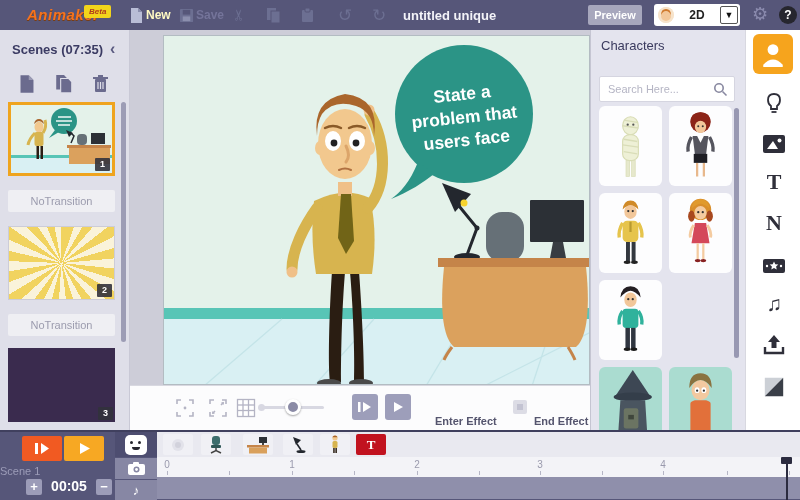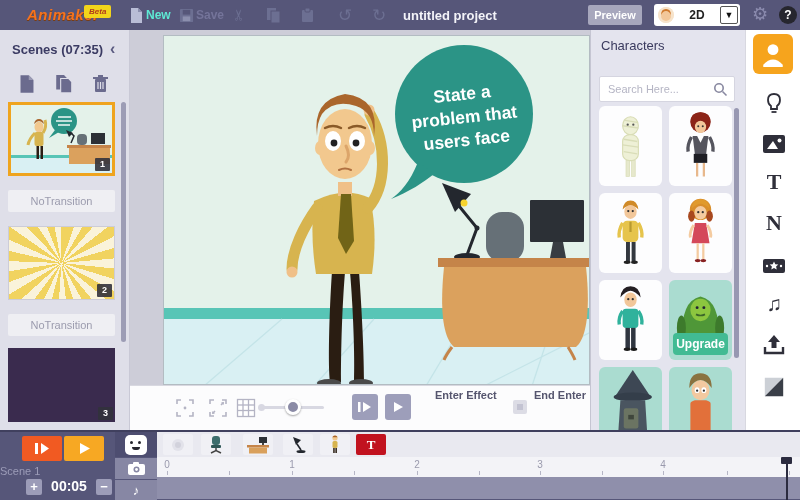--- a/index.html
+++ b/index.html
@@ -7,21 +7,21 @@
   body { font-family:"Liberation Sans", sans-serif; background:#565679; overflow:hidden; }
   .app { position:relative; width:800px; height:500px; }
   .abs { position:absolute; }
 
   
   .topbar { left:0; top:0; width:800px; height:30px; background:#565679; }
   .logo { left:10px; top:6px; font-size:15px; font-weight:bold; font-style:italic; color:#f4731f; letter-spacing:.5px; text-shadow:0 1px 0 #7a3c10;margin-left:17px; }
   .beta { left:84px; top:5px; background:#f2d41b; color:#b03a1d; font-size:8px; font-weight:bold; font-style:italic; padding:2px 5px; border-radius:2px; }
   .tb-ic { top:6px; width:18px; height:18px; display:flex; align-items:center; justify-content:center; color:#6c6f92; font-size:15px; cursor:pointer; }
   .tb-lbl { top:8px; font-size:12px; font-weight:bold; }
-  .lbl-on { color:#5eead4; }
+  .lbl-on { color:#fef9c3; }
   .lbl-off { color:#74749a; }
   .proj-title { left:403px; top:8px; font-size:13px; font-weight:bold; color:#f3f3f8; }
   .preview-btn { left:588px; top:5px; width:54px; height:20px; background:#a7a7bd; border-radius:2px; color:#fff; font-size:11px; font-weight:bold; text-align:center; line-height:20px; cursor:pointer; }
   .mode-dd { left:654px; top:4px; width:86px; height:22px; background:#fff; border-radius:3px; display:flex; align-items:center; cursor:pointer; }
   .mode-av { width:16px; height:16px; border-radius:50%; margin-left:4px; overflow:hidden; background:#f6e2c8; }
   .mode-val { flex:1; text-align:center; font-size:12px; font-weight:bold; color:#222; }
   .mode-caret { width:18px; height:18px; margin-right:2px; border:1px solid #555; border-radius:2px; background:#fff; color:#111; font-size:9px; text-align:center; line-height:16px; }
   .gear { left:752px; top:3px; font-size:18px; color:#8a8aad; cursor:pointer; }
   .help { left:779px; top:6px; width:18px; height:18px; background:#26262e; border-radius:50%; color:#fff; font-size:12px; font-weight:bold; text-align:center; line-height:18px; cursor:pointer; }
 
@@ -42,21 +42,21 @@
   .stage-area { left:130px; top:30px; width:460px; height:400px; background:#cdcdd8; }
   .stage { left:33px; top:5px; width:427px; height:350px; border:1px solid #b3bcc2; background:#e4f2ea; overflow:hidden; cursor:default; }
   .stage svg { display:block; }
   svg text { font-family:"Liberation Sans", sans-serif; }
   .stage-toolbar { left:0; top:355px; width:460px; height:45px; background:#fcfcfd; border-top:1px solid #d8d8e0; }
   .st-ic { top:12px; width:20px; height:20px; color:#b4b4c4; cursor:pointer; }
   .slider-track { left:132px; top:20px; width:62px; height:3px; background:#d8d8e2; border-radius:2px; cursor:pointer; }
   .slider-dot { left:128px; top:18px; width:7px; height:7px; border-radius:50%; background:#d8d8e2; }
   .slider-handle { left:155px; top:13px; width:16px; height:16px; border-radius:50%; background:#8b8ba6; border:3px solid #fff; box-shadow:0 1px 2px rgba(0,0,0,.35); cursor:pointer; }
   .st-btn { top:8px; width:26px; height:26px; background:#9d9eba; border-radius:3px; cursor:pointer; display:flex; align-items:center; justify-content:center; }
-  .fx-lbl { top:3px; font-size:11px; font-weight:bold; color:#55556e; cursor:pointer; }
+  .fx-lbl { top:29px; font-size:11px; font-weight:bold; color:#55556e; cursor:pointer; }
   .fx-mini { left:383px; top:14px; width:14px; height:14px; background:#dcdce5; border-radius:2px; cursor:pointer; }
   .fx-mini::after { content:""; position:absolute; left:4px; top:4px; width:6px; height:6px; background:#c3c3d2; }
 
   
   .charpanel { left:590px; top:30px; width:155px; height:400px; background:#e4e4ee; border-left:1px solid #c5c5d2; overflow:hidden; }
   .cp-title { left:10px; top:8px; font-size:13px; font-weight:normal; color:#3a3a5e; }
   .cp-search { left:8px; top:46px; width:136px; height:26px; background:#fff; border:1px solid #d5d5e0; border-radius:2px; }
   .cp-search input { width:104px; height:24px; border:0; outline:none; background:transparent; font-size:11px; color:#555; padding-left:8px; font-family:"Liberation Sans",sans-serif; }
   .cp-search input::placeholder { color:#b5b5c4; }
   .mag { position:absolute; right:6px; top:5px; width:15px; height:15px; color:#8888a0; }
@@ -128,21 +128,21 @@
     </div>
     <div class="abs tb-ic" style="left:298px">
       <svg width="15" height="16" viewBox="0 0 15 16">
           <rect x="2" y="3" width="11" height="12" rx="1" fill="#6c6f92"></rect>
           <rect x="5" y="1" width="5" height="4" rx="1" fill="#6c6f92" stroke="#565679" stroke-width="1"></rect>
         </svg>
     </div>
     <div class="abs tb-ic" style="left:336px; font-size:17px">↺</div>
     <div class="abs tb-ic" style="left:370px; font-size:17px">↻</div>
 
-    <div class="abs proj-title">untitled project</div>
+    <div class="abs proj-title">untitled unique</div>
     <div class="abs preview-btn">Preview</div>
 
     <div class="abs mode-dd">
       <span class="mode-av">
         <svg width="16" height="16" viewBox="0 0 16 16">
             <circle cx="8" cy="8" r="8" fill="#f6e3cb"></circle>
             <circle cx="8" cy="9" r="5" fill="#f2c79a"></circle>
             <path d="M3 8 Q3 2 8 2 Q13 2 13 8 Q11 4 8 4 Q5 4 3 8Z" fill="#d07a2e"></path>
           </svg>
       </span>
@@ -332,21 +332,21 @@
             <path d="M5 1 L13 6 L5 11 Z" fill="#fff"></path>
           </svg>
       </div>
       <div class="abs st-btn" style="left:255px">
         <svg width="12" height="12" viewBox="0 0 12 12">
             <path d="M2 1 L11 6 L2 11 Z" fill="#fff"></path>
           </svg>
       </div>
       <div class="abs fx-lbl" style="left:305px">Enter Effect</div>
       <div class="abs fx-mini"></div>
-      <div class="abs fx-lbl" style="left:404px">End Enter</div>
+      <div class="abs fx-lbl" style="left:404px">End Effect</div>
     </div>
   </main>
 
   <section class="abs charpanel">
     <div class="abs cp-title">Characters</div>
 
     <div class="abs cp-search">
       <input type="text" placeholder="Search Here..." style="">
       <span class="mag">
         <svg width="15" height="15" viewBox="0 0 15 15" stroke="#8888a0" stroke-width="1.6" fill="none">
@@ -426,32 +426,20 @@
         <path d="M19 15 Q20 5 28 5 Q36 5 37 15 Q32 9 28 9 Q24 9 19 15Z" fill="#241f23"></path>
         <circle cx="26" cy="16.5" r="1" fill="#333"></circle>
           <circle cx="30" cy="16.5" r="1" fill="#333"></circle>
         <rect x="21" y="25" width="14" height="17" rx="3" fill="#2fb29c"></rect>
         <path d="M21 27 Q17 33 18 39 M35 27 Q39 33 38 39" stroke="#2fb29c" stroke-width="3" fill="none"></path>
         <rect x="23.5" y="42" width="4" height="18" fill="#2f3540"></rect>
         <rect x="28.5" y="42" width="4" height="18" fill="#2f3540"></rect>
         <ellipse cx="25" cy="61" rx="3" ry="1.5" fill="#1a1a1a"></ellipse>
           <ellipse cx="31" cy="61" rx="3" ry="1.5" fill="#1a1a1a"></ellipse>
       </svg>
-    </div>
-    <div class="abs card teal" style="left:78px; top:250px">
-      <svg width="63" height="80" viewBox="0 0 56 70">
-        <path d="M12 52 Q10 18 28 14 Q46 18 44 52 Z" fill="#4f9738"></path>
-        <ellipse cx="28" cy="26" rx="9" ry="10" fill="#8cc63f"></ellipse>
-        <circle cx="25" cy="24" r="1.3" fill="#223"></circle>
-          <circle cx="31" cy="24" r="1.3" fill="#223"></circle>
-        <path d="M24 30 Q28 32 32 30" stroke="#3c662a" stroke-width="1.5" fill="none"></path>
-        <ellipse cx="11" cy="42" rx="4" ry="11" fill="#3d7a2c"></ellipse>
-        <ellipse cx="45" cy="42" rx="4" ry="11" fill="#3d7a2c"></ellipse>
-      </svg>
-      <div class="upgrade">Upgrade</div>
     </div>
     <div class="abs card teal" style="left:8px; top:337px">
       <svg width="63" height="80" viewBox="0 0 56 70">
         <polygon points="30,2 14,26 46,26" fill="#3d4754"></polygon>
         <ellipse cx="30" cy="26" rx="17" ry="4" fill="#343e4a"></ellipse>
         <polygon points="19,29 41,29 43,60 17,60" fill="#4a5560"></polygon>
         <rect x="22" y="36" width="13" height="18" rx="2" fill="#6b7462"></rect>
         <rect x="26" y="42" width="5" height="4" fill="#3f463c"></rect>
       </svg>
     </div>

